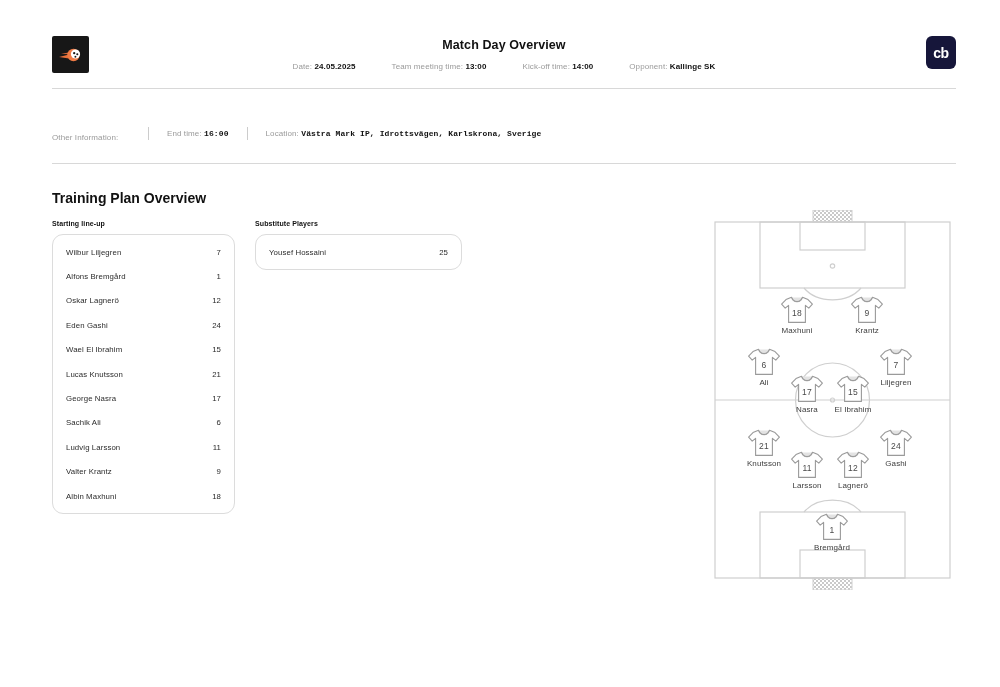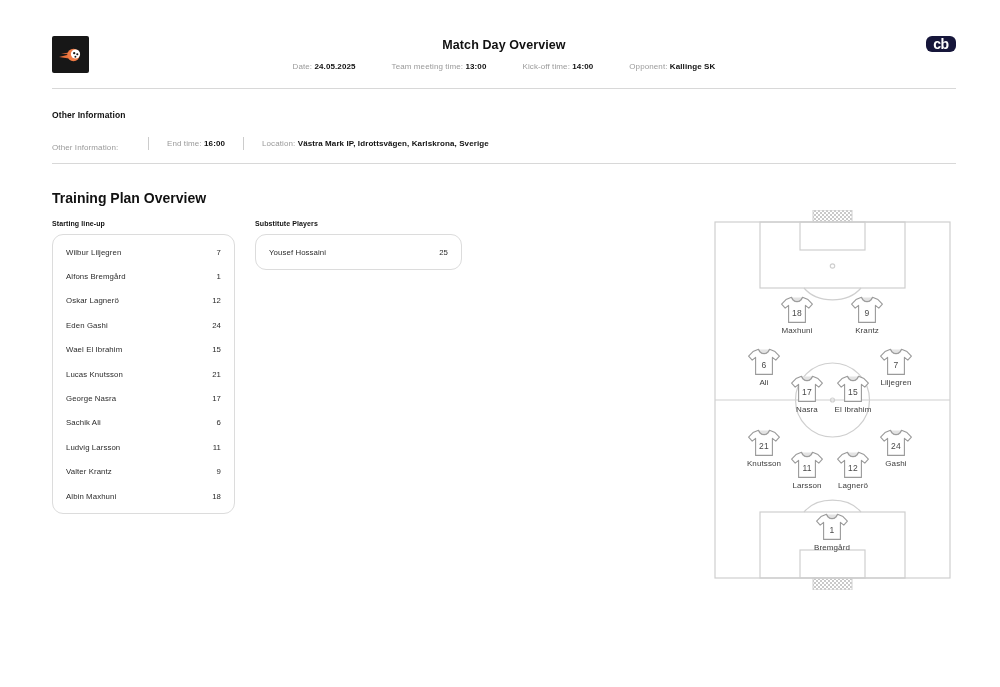--- a/index.html
+++ b/index.html
@@ -42,21 +42,21 @@
     border-radius: 2px;
     display: flex;
     align-items: center;
     justify-content: center;
   }
   .logo-right {
     position: absolute;
     right: 0px;
     top: 8px;
     width: 30px;
-    height: 16px;
+    height: 33px;
     background: #16163a;
     border-radius: 6px;
     display: flex;
     align-items: center;
     justify-content: center;
     color: #ffffff;
     font-size: 14px;
     font-weight: 700;
     letter-spacing: -0.5px;
   }
@@ -124,20 +124,21 @@
     width: 1px;
     height: 13px;
     background: #cccccc;
     margin: 0 18px 0 0;
   }
   .oi-sep.wide { margin: 0 18px; }
   .oi-item { white-space: nowrap; }
   .oi-item b {
     color: #111111;
     font-weight: 700;
+    font-family: Liberation Mono, monospace;
   }
 
   
   .training-title {
     position: absolute;
     left: 52px;
     top: 190px;
     font-size: 14px;
     font-weight: 700;
     color: #111111;
@@ -251,21 +252,20 @@
         </div>
       </div>
     </div>
 
     <div class="logo-right">cb</div>
   </div>
 
   <div class="divider" id="divider-1"></div>
 
   <div class="other-info">
-    <div class="section-heading">Other Information</div>
     <div class="other-info-row">
       <div class="oi-label">Other Information:</div>
       <div class="oi-sep"></div>
       <div class="oi-item">
         <span>End time:</span>
         <b>16:00</b>
       </div>
       <div class="oi-sep wide"></div>
       <div class="oi-item">
         <span>Location:</span>

